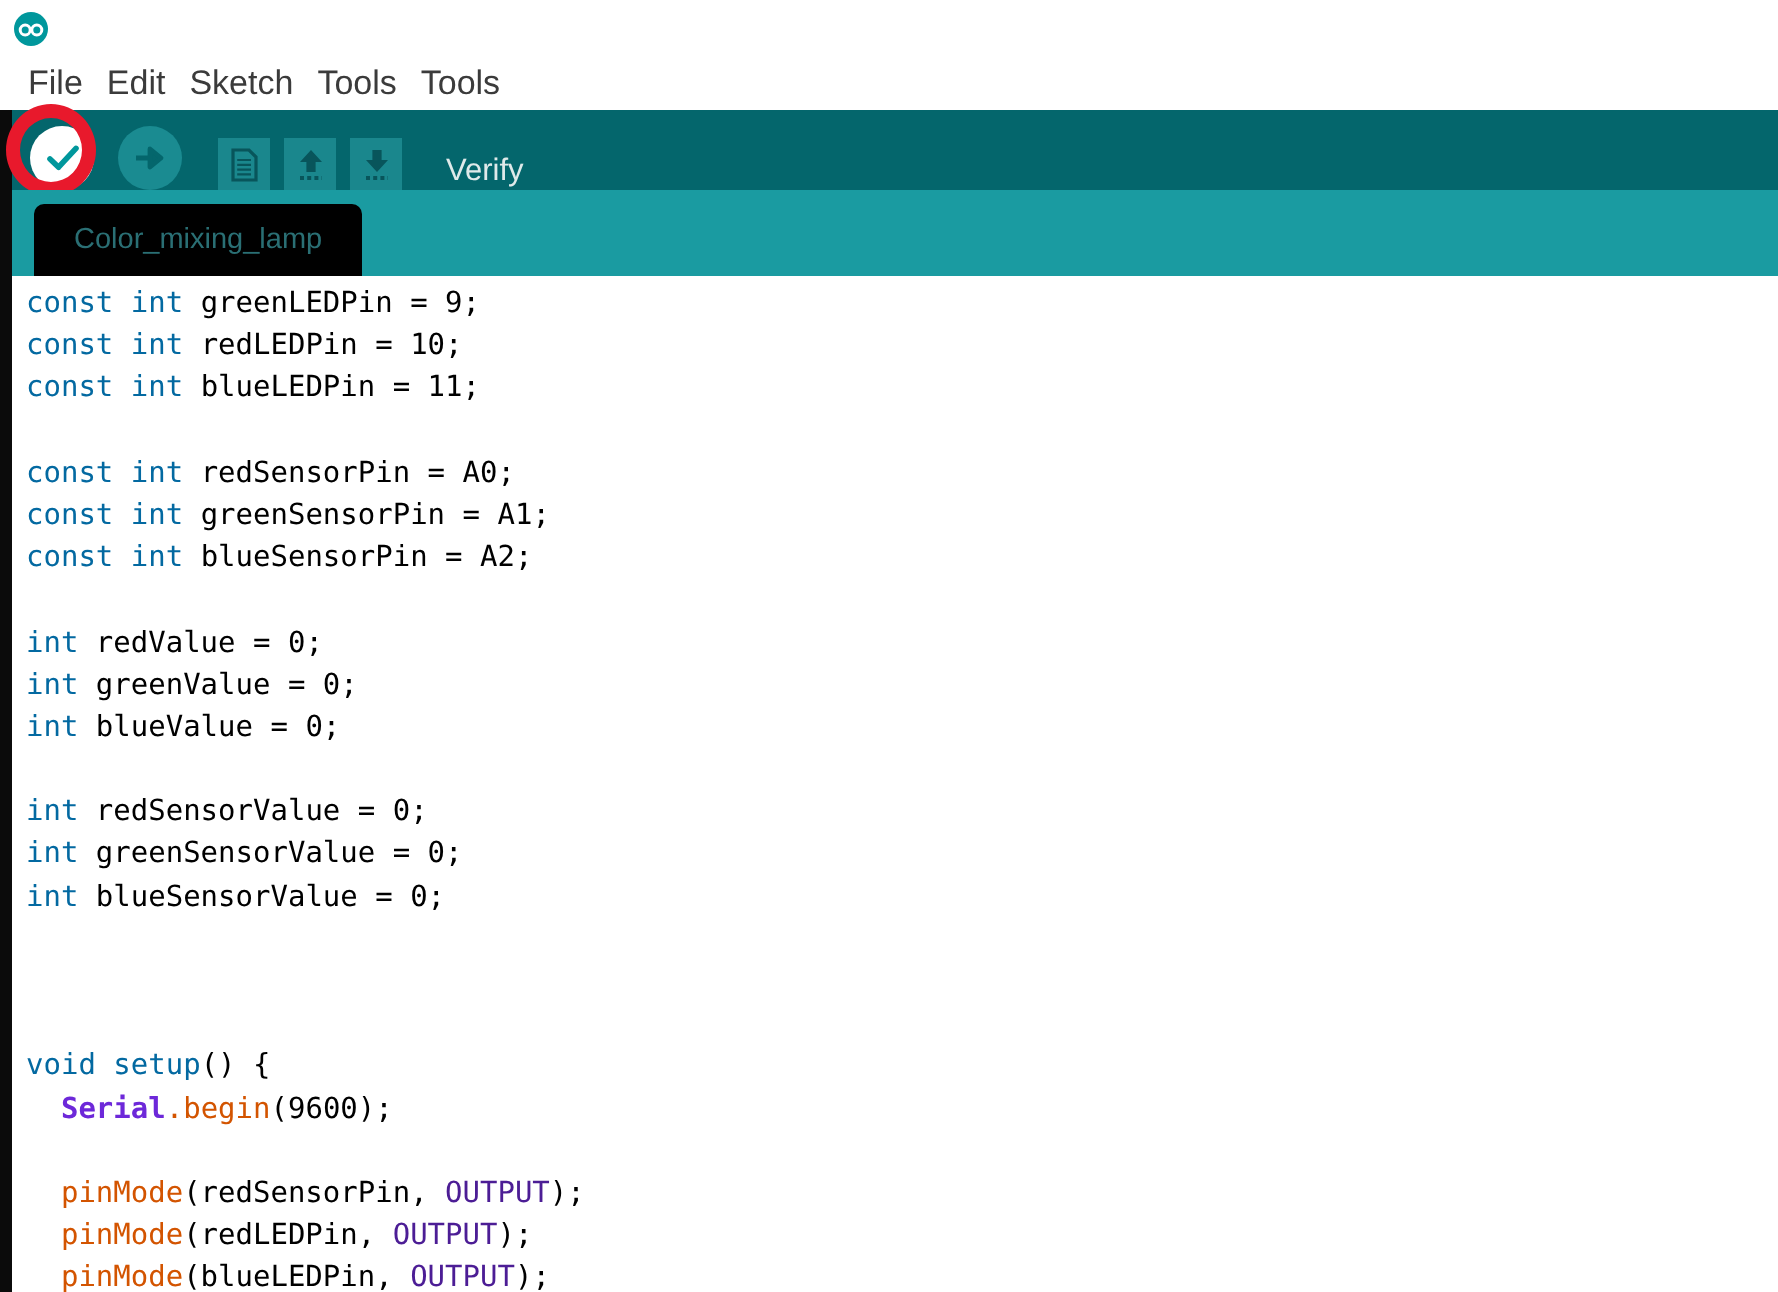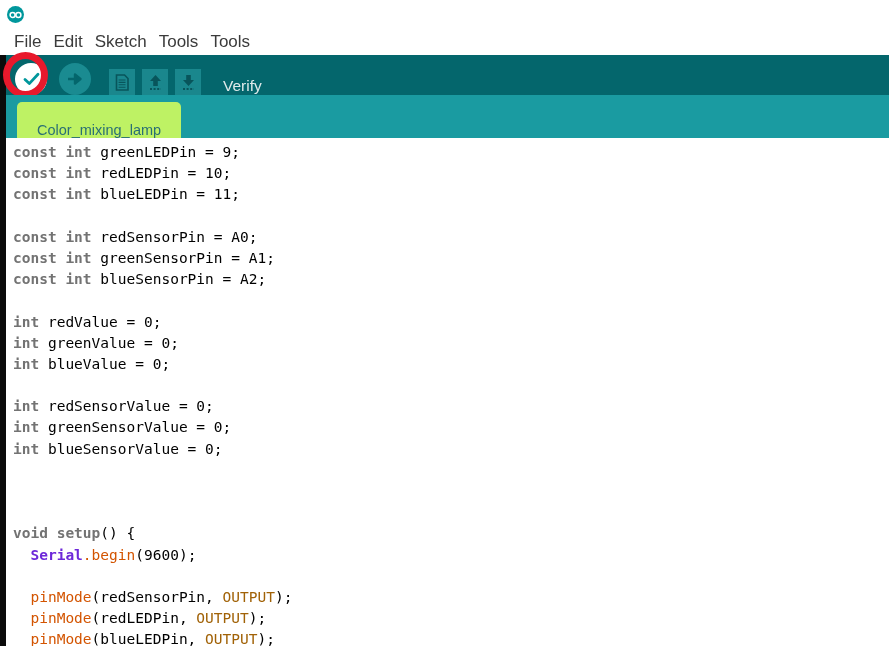--- a/index.html
+++ b/index.html
@@ -171,25 +171,25 @@
     height: 43px;
     background: #1a9ba1;
     box-sizing: border-box;
   }
   .tab-active {
     position: absolute;
     left: 11px;
     top: 7px;
     height: 36px;
     padding: 0 20px;
-    background: #bef264;
+    background: #000000;
     border-top-left-radius: 5px;
     border-top-right-radius: 5px;
     display: flex;
-    align-items: flex-end;
+    align-items: center;
     box-sizing: border-box;
   }
   .tab-label {
     font-size: 14.5px;
     color: #2a6f74;
     white-space: nowrap;
   }
 
   
   .editor {
@@ -205,24 +205,24 @@
   }
   .code-line {
     font-family: "DejaVu Sans Mono", "Liberation Mono", monospace;
     font-size: 14.5px;
     line-height: 21.2px;
     height: 21.2px;
     white-space: pre;
     color: #000000;
     padding-left: 1px;
   }
-  .kw       { color: #737373; font-weight: bold; }
+  .kw       { color: #0369a1; }
   .fn       { color: #d35400; }
   .fn-b     { color: #6d28d9; font-weight: bold; }
-  .const-v  { color: #a16207; text-align: right; }
+  .const-v  { color: #4c1d95; text-align: right; }
 
   
   .left-edge {
     position: absolute;
     top: 55px;
     left: 0;
     width: 6px;
     height: 591px;
     background: #0b0b0b;
   }

